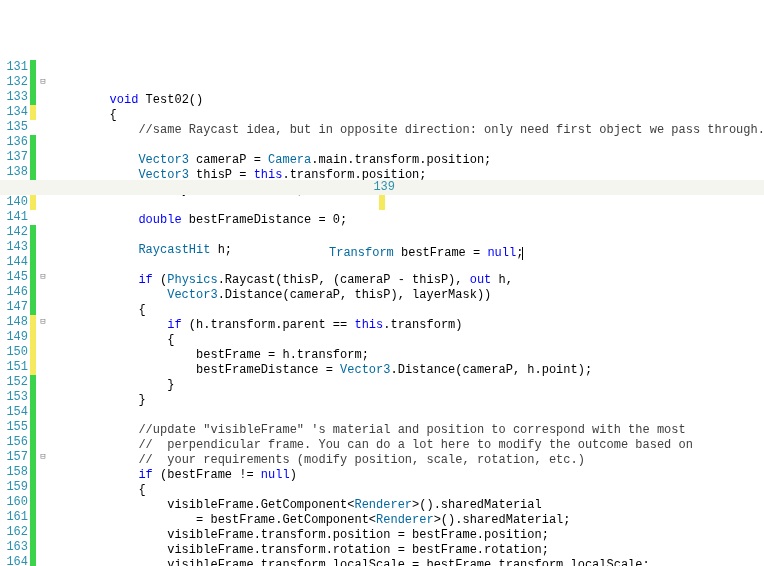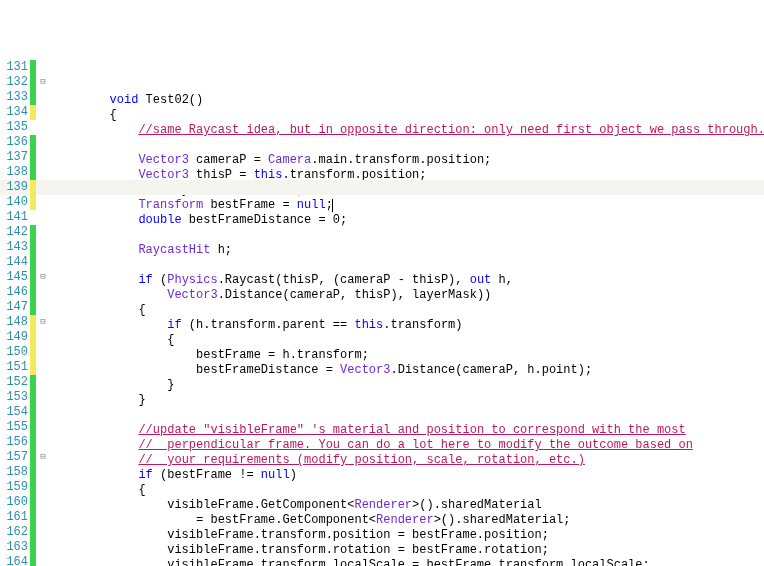--- a/index.html
+++ b/index.html
@@ -16,20 +16,21 @@
     display: flex;
     flex-direction: column;
   }
   .line {
     display: flex;
     align-items: center;
     height: 15px;
   }
   .line.current {
     background: #f5f5f0;
+    flex-direction: column;
   }
   .linenum {
     width: 28px;
     text-align: right;
     color: #2b91af;
     padding-right: 2px;
     flex-shrink: 0;
     cursor: default;
   }
   .marker {
@@ -47,22 +48,22 @@
     font-size: 9px;
     cursor: pointer;
   }
   .code {
     padding-left: 2px;
     flex: 1;
     cursor: text;
     margin-top: 36px;
   }
   .kw { color: #0000ff; }
-  .type { color: #6d28d9; }
-  .cmt { color: #be185d; text-decoration: underline; }
+  .type { color: #0369a1; }
+  .cmt { color: #404040; }
   .caret {
     display: inline-block;
     width: 1px;
     height: 13px;
     background: #000;
     vertical-align: text-bottom;
     margin-left: -1px;
   }
 </style>
 </head>

